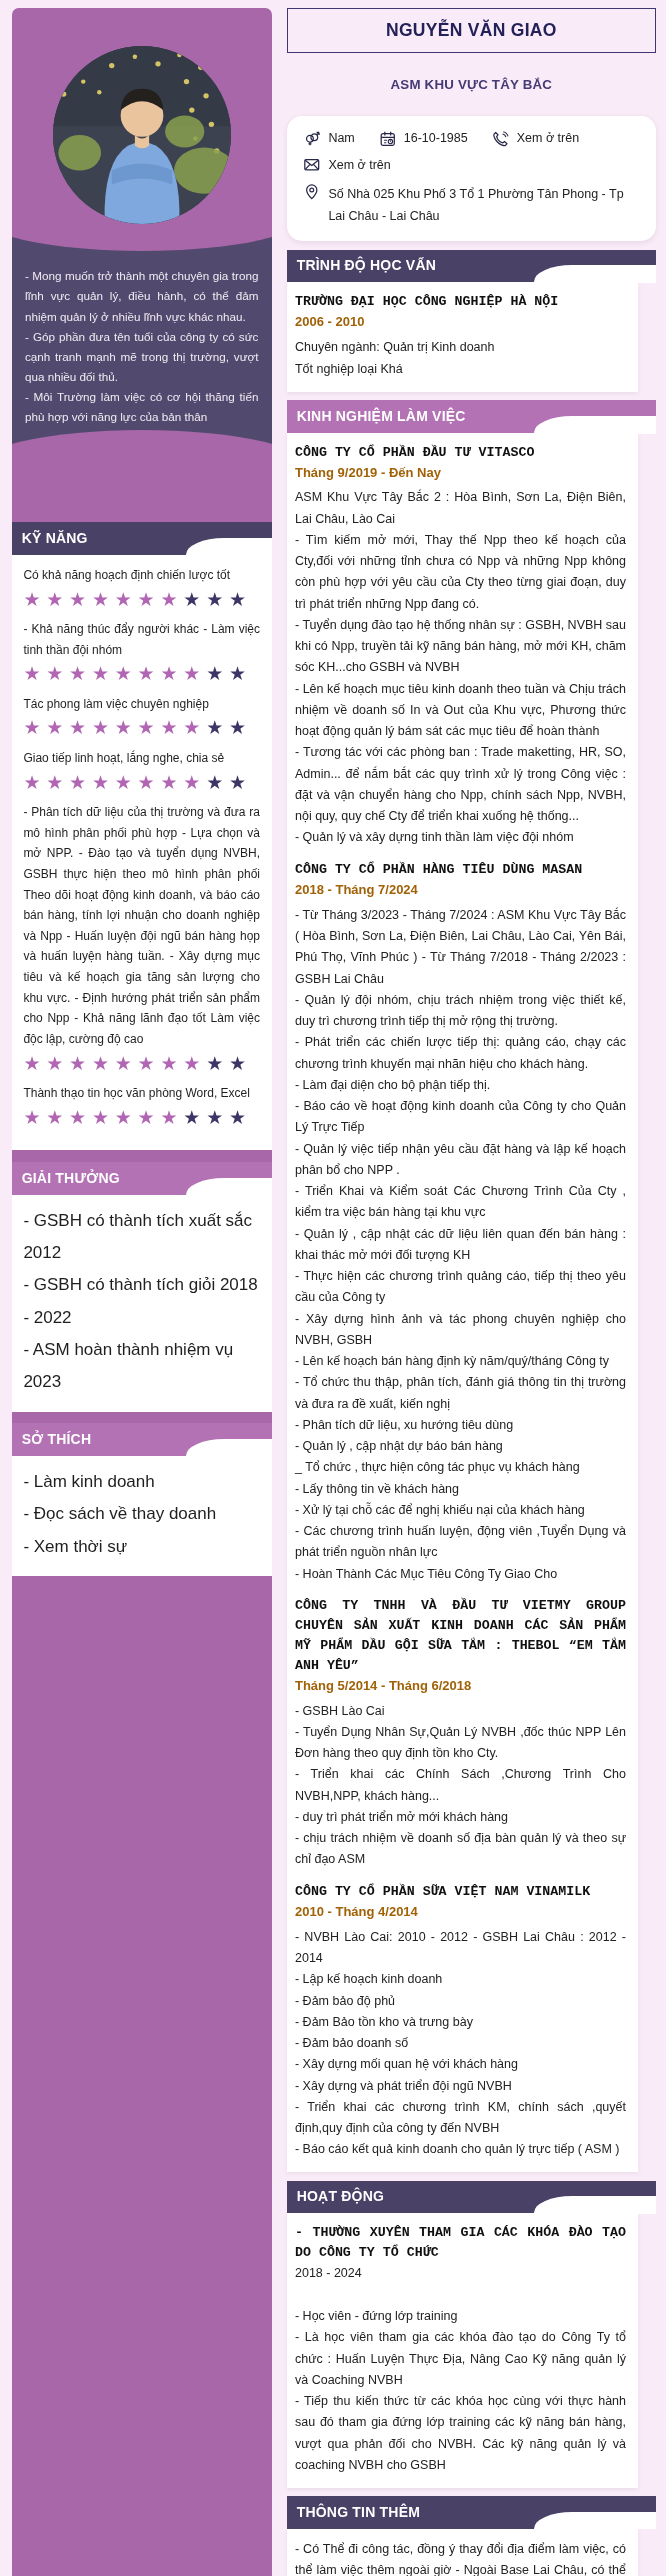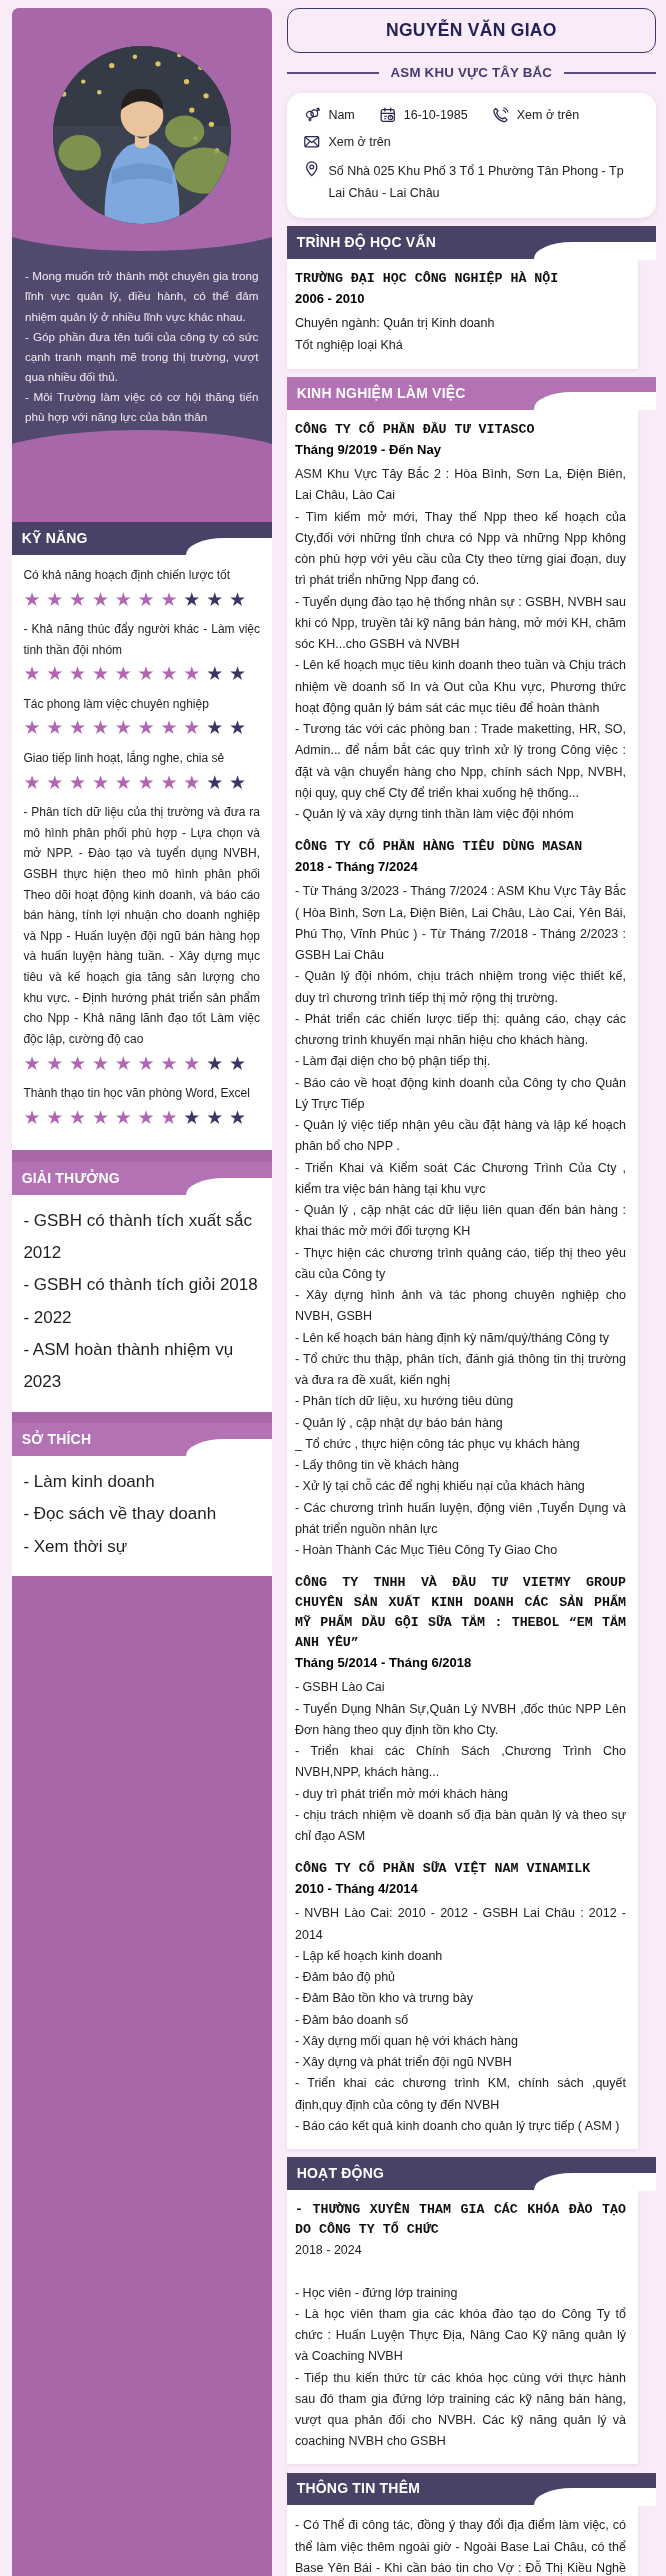--- a/index.html
+++ b/index.html
@@ -73,26 +73,26 @@
   .stars .st.fill { color:#b165b3; }
 
   .plain-item { font-size:17px; color:#1f1f1f; line-height:1.9; }
 
   .side-fill { flex:1; }
 
   
   .main { flex:1; min-width:0; padding-bottom:11.7px; }
 
   .name-box {
-    border:1.7px solid #3f3870; border-radius:12px; background:transparent;
+    border:1.7px solid #3f3870; border-radius:0; background:transparent;
     text-align:center; padding:10.8px 8.3px;
     font-size:17.5px; font-weight:bold; color:#232258; letter-spacing:0.3px;
   }
   .job-title-row {
-    display:flex; align-items:center; gap:11.7px; margin-top:12.5px;
+    display:flex; align-items:center; gap:11.7px; margin-top:12.5px;flex-direction:column;
   }
   .job-title-row .line { flex:1; height:1.7px; background:#5f4b86; }
   .job-title {
     font-size:13.3px; font-weight:bold; color:#443a74; letter-spacing:0.2px;
     white-space:nowrap;
   }
 
   .info-card {
     background:#fff; border-radius:15px; margin-top:12.5px;
     padding:13.3px 16.7px 11.7px 16.7px;
@@ -112,21 +112,21 @@
     background:#fff; width:calc(100% - 18.3px);
     padding:10px 11.7px 11.7px 8.3px;
     box-shadow:0 1.7px 4.2px rgba(120,80,130,.10);
   }
 
   .school, .company {
     font-size:13.3px; font-weight:bold; color:#101010; line-height:1.5;
     text-align:justify;
     font-family:Liberation Mono, monospace;
   }
-  .period { font-size:13px; font-weight:bold; color:#000000; line-height:1.5; margin-bottom:5px; }
+  .period { font-size:13px; font-weight:bold; color:#a16207; line-height:1.5; margin-bottom:5px; }
   .edu-line { font-size:12.5px; line-height:1.75; color:#222; }
 
   .job { margin-top:11.7px; }
   .job:first-child { margin-top:0; }
   .bullets p {
     font-size:12.5px; line-height:1.7; color:#222; text-align:justify;
   }
 
   .activity .period-n { font-size:12.5px; font-weight:normal; color:#222; line-height:1.6; margin-bottom:23px; }
 </style>

